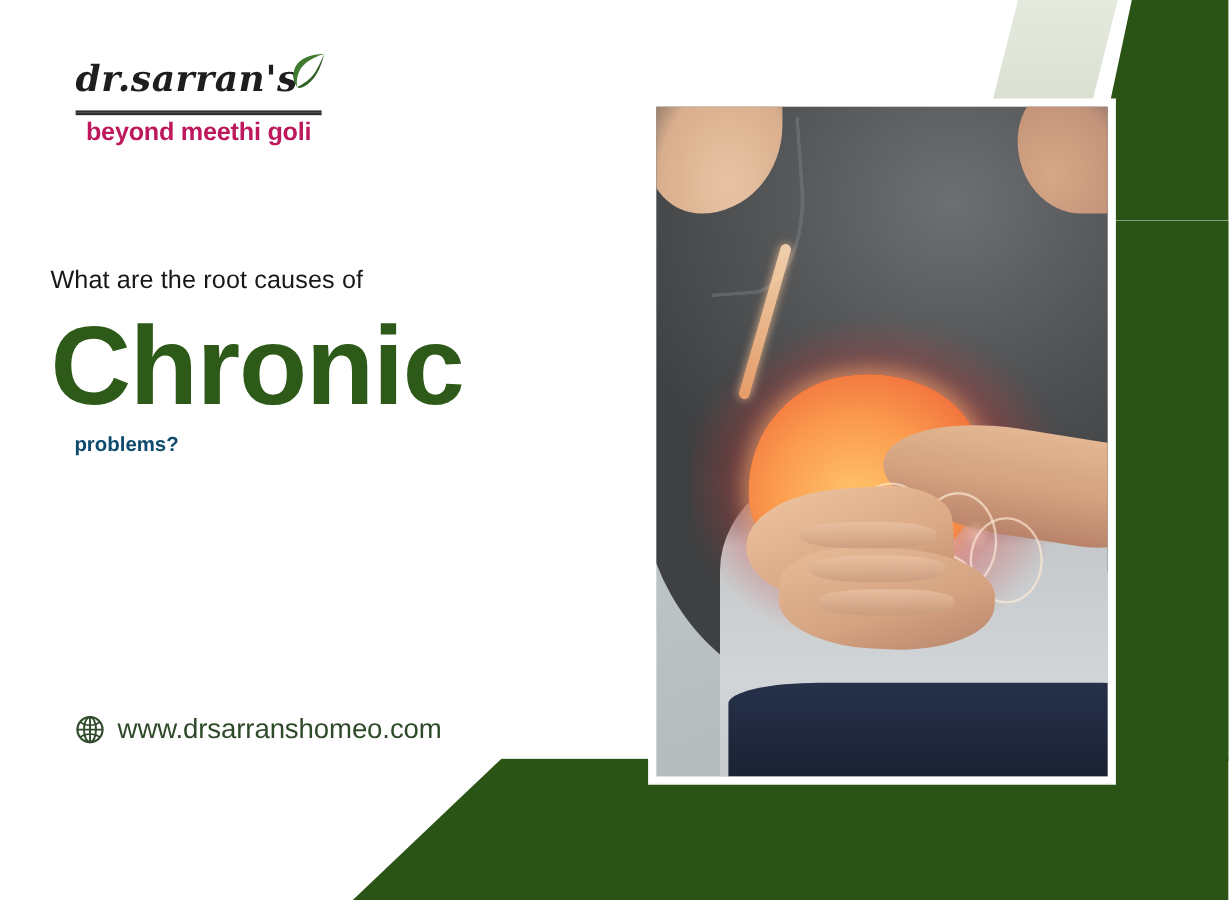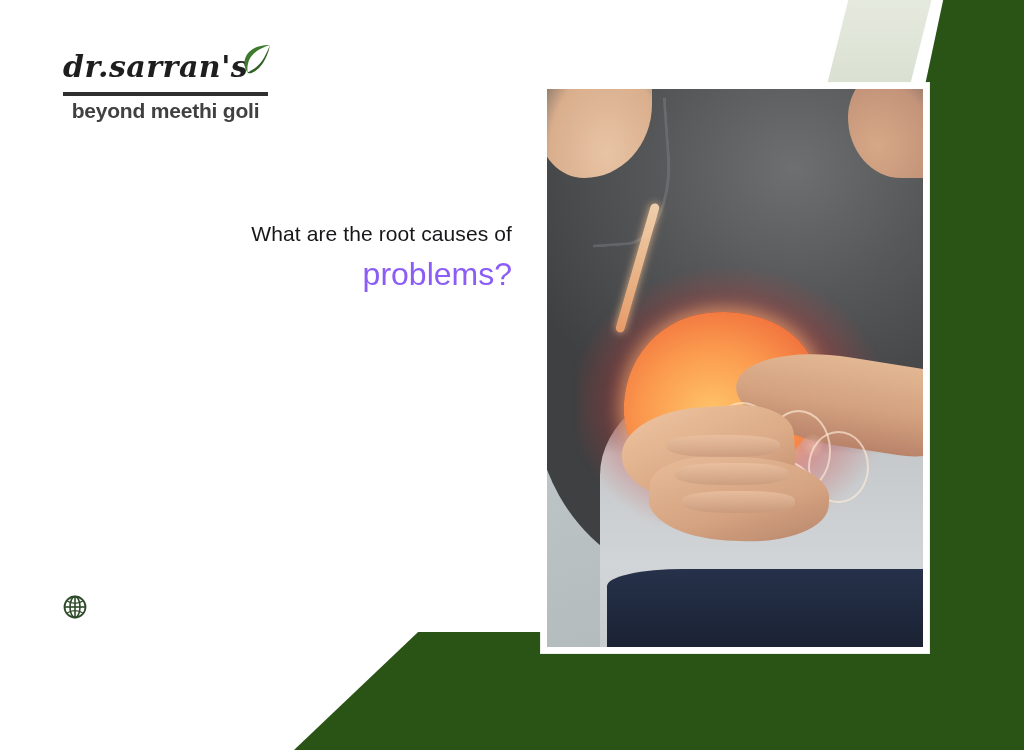--- a/index.html
+++ b/index.html
@@ -81,50 +81,50 @@
     font-weight:700;
     letter-spacing:0.55px;
     color:#3a3a3a;
     text-align:center;
     padding:4px 0 3px;
     white-space:nowrap;
   }
   .logo-tag {
     font-size:21px;
     font-weight:700;
-    color:#404040;
+    color:#be185d;
     text-align:center;
     letter-spacing:-0.2px;
     padding-top:3px;
     white-space:nowrap;
   }
 
   
-  #headline { position:absolute; left:42px; top:222px; width:470px;text-align:right; }
+  #headline { position:absolute; left:42px; top:222px; width:470px; }
   .kicker {
     font-size:21px;
     color:#17171a;
     font-weight:400;
     letter-spacing:0.1px;
     white-space:nowrap;
   }
   .big {
     font-size:93px;
     line-height:0.98;
     font-weight:700;
     color:#2d5a18;
     letter-spacing:-1px;
     white-space:nowrap;
   }
   .big.line1 { margin-top:14px; margin-left:0px; }
   .big.line2 { margin-top:-6px; margin-left:0px; }
   .closer {
-    font-size:32px;
-    color:#8b5cf6;
-    font-weight:400;
+    font-size:17px;
+    color:#0c4a6e;
+    font-weight:700;
     margin-top:10px;
     margin-left:20px;
     white-space:nowrap;
   }
 
   
   #url-row {
     position:absolute; left:62px; top:594px;
     display:flex; align-items:center; gap:10px;
   }
@@ -300,34 +300,36 @@
         </svg>
       </span>
     </div>
     <div class="logo-rule"></div>
     <div class="logo-rule"></div>
     <div class="logo-tag">beyond meethi goli</div>
   </div>
 
   <div id="headline">
     <div class="kicker">What are the root causes of</div>
+    <div class="big line1">Chronic</div>
     <div class="closer">problems?</div>
   </div>
 
   <div id="url-row">
     <span class="globe">
       <svg viewBox="0 0 26 26" width="26" height="26" aria-hidden="true">
         <circle cx="13" cy="13" r="10.5" fill="none" stroke="#2f4a2a" stroke-width="1.8"></circle>
         <ellipse cx="13" cy="13" rx="5" ry="10.5" fill="none" stroke="#2f4a2a" stroke-width="1.6"></ellipse>
         <line x1="2.5" y1="13" x2="23.5" y2="13" stroke="#2f4a2a" stroke-width="1.6"></line>
         <line x1="13" y1="2.5" x2="13" y2="23.5" stroke="#2f4a2a" stroke-width="1.6"></line>
         <path d="M4.8 6.8c2.4 1.7 5.1 2.6 8.2 2.6s5.8-.9 8.2-2.6" fill="none" stroke="#2f4a2a" stroke-width="1.3"></path>
         <path d="M4.8 19.2c2.4-1.7 5.1-2.6 8.2-2.6s5.8.9 8.2 2.6" fill="none" stroke="#2f4a2a" stroke-width="1.3"></path>
       </svg>
     </span>
+    <span class="url-text">www.drsarranshomeo.com</span>
   </div>
 
   <div id="photo-frame">
     <div id="photo">
       <div class="ph-bg"></div>
       <div class="ph-shirt"></div>
       <div class="ph-neck"></div>
       <div class="ph-arm-top"></div>
       <div class="ph-collar"></div>
       <div class="ph-shirt-low"></div>

